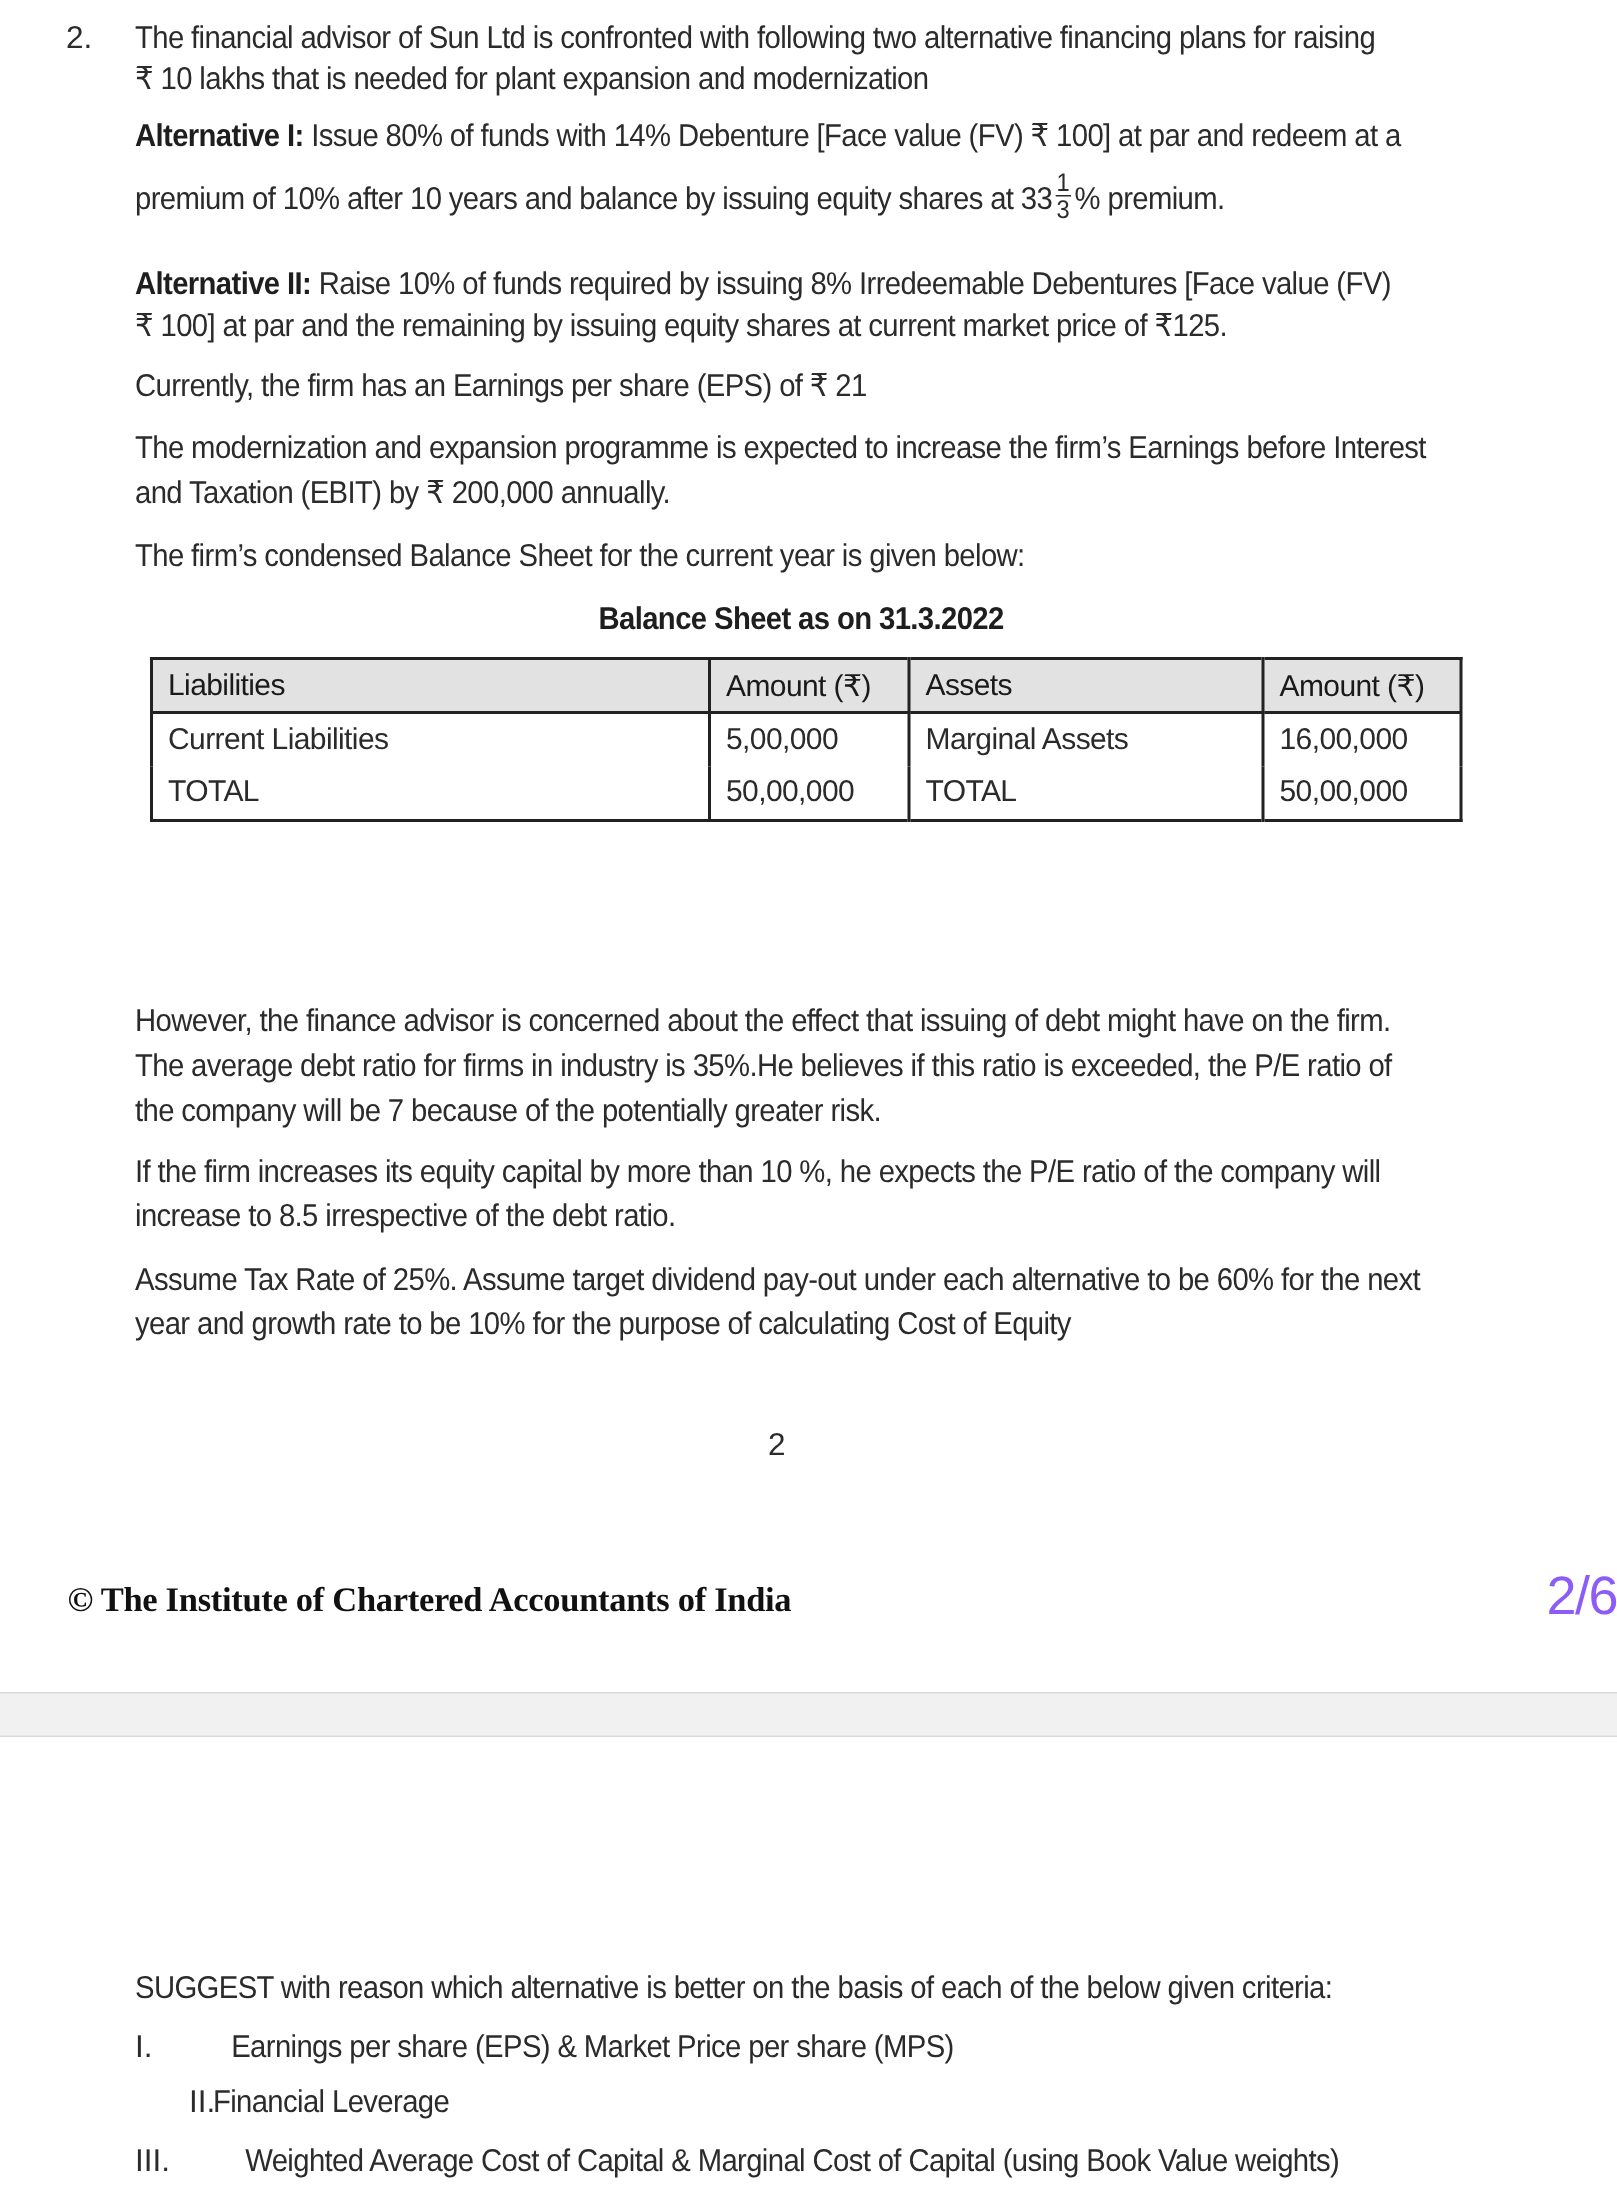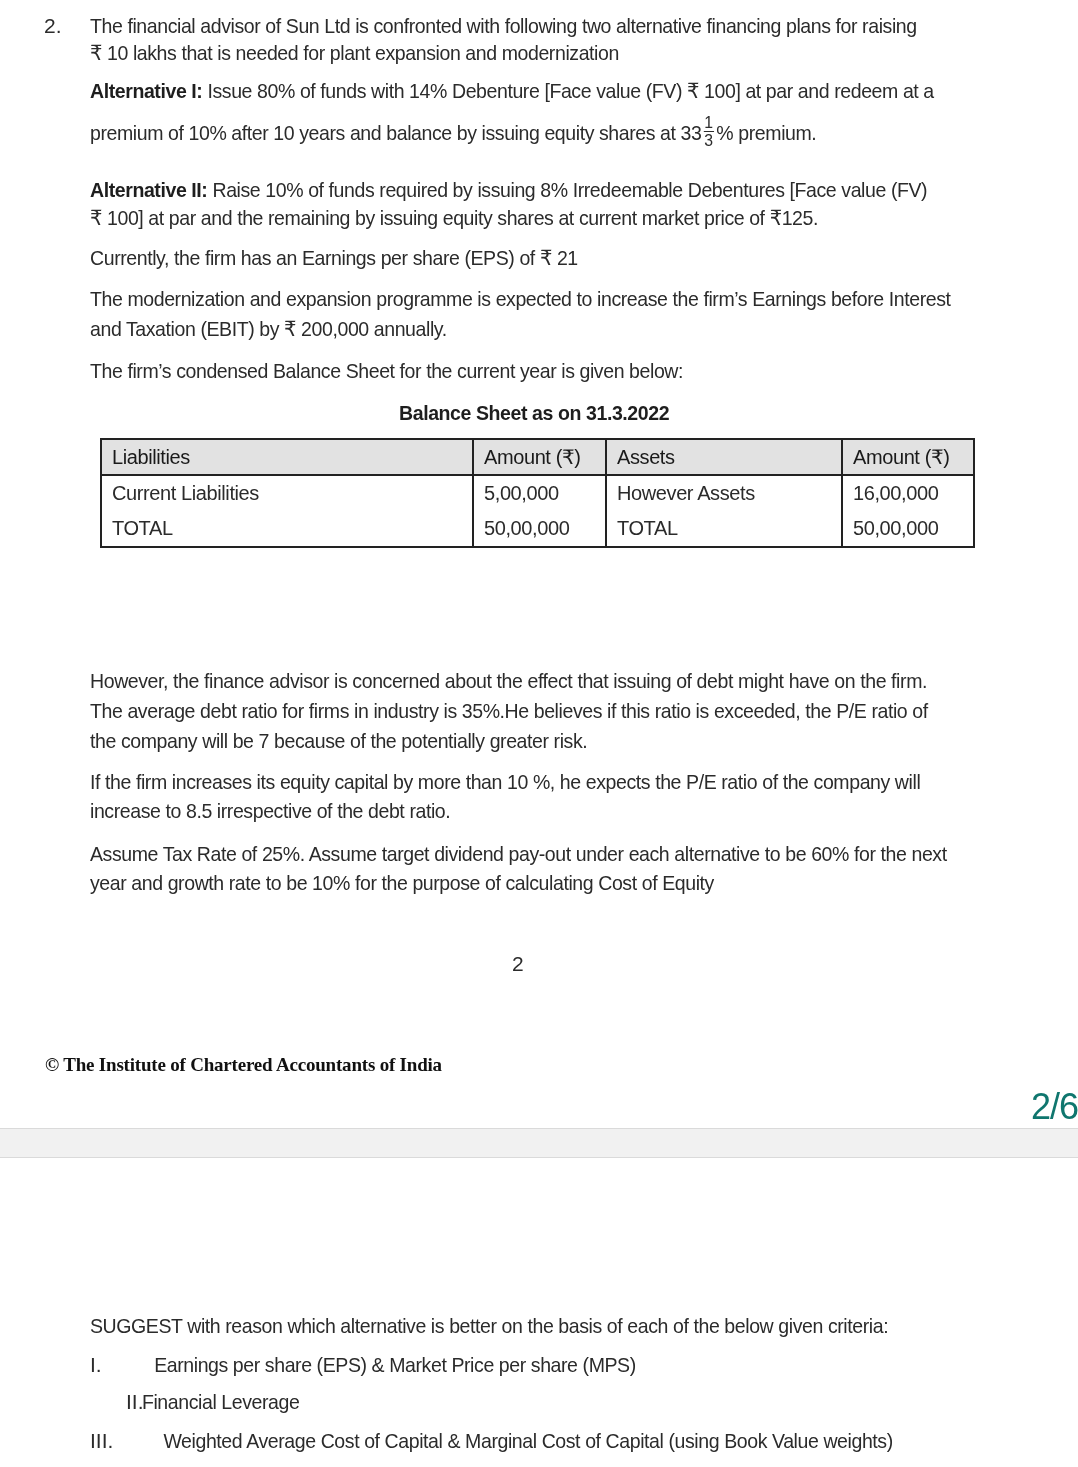--- a/index.html
+++ b/index.html
@@ -21,22 +21,22 @@
     font-size: 20px; letter-spacing: -0.4px; border: 2px solid #222;
   }
   table.bs th, table.bs td { padding: 0 10px; height: 35px; white-space: nowrap; }
   table.bs th { background: #e2e2e2; font-weight: normal; color: #1a1a1a; border-bottom: 2px solid #222; text-align: left; height: 34px; }
   table.bs th.r, table.bs td.r { }
   table.bs .vb { border-right: 2px solid #222; }
   .ul { text-decoration: underline; text-underline-offset: 3px; }
   .line-cell { position: relative; }
   .line-cell span.rule { position: absolute; right: 10px; bottom: 4px; width: 94px; border-top: 2px solid #222; }
   .pageno { position: absolute; left: 512px; top: 952px; font-size: 21px; }
-  .copyright { position: absolute; left: 45px; top: 1054px; font-family: "Liberation Serif", "DejaVu Serif", serif; font-weight: bold; font-size: 19px; color: #111; letter-spacing: -0.2px; }
-  .pagecounter { position: absolute; left: 1031px; top: 1086px; font-size: 36px; color: #0f766e; letter-spacing: -1px; text-align: center; }
+  .copyright { position: absolute; left: 45px; top: 1054px; font-family: "Liberation Serif", "DejaVu Serif", serif; font-weight: bold; font-size: 23px; color: #111; letter-spacing: -0.2px; }
+  .pagecounter { position: absolute; left: 1031px; top: 1043px; font-size: 36px; color: #8b5cf6; letter-spacing: -1px; text-align: center; }
   .separator { position: absolute; left: 0; top: 1128px; width: 1078px; height: 28px; background: #f1f1f1; border-top: 1px solid #dadada; border-bottom: 1px solid #dadada; }
   .roman { position: absolute; left: 90px; font-size: 21px; line-height: 30px; }
   .crit { position: absolute; left: 136px; font-size: 21px; line-height: 30px; white-space: nowrap; letter-spacing: -0.45px; }
 </style>
 </head>
 <body>
 
 <div class="page">
 
   <div class="qnum">2.</div>
@@ -67,21 +67,21 @@
     <tbody>
         <tr>
       <th class="vb" style="width:350px;margin-left:23px;">Liabilities</th>
       <th class="r vb" style="width:111px;">Amount (₹)</th>
       <th class="vb" style="width:214px;margin-top:20px;">Assets</th>
       <th class="r" style="width:110px;">Amount (₹)</th>
     </tr>
     <tr>
       <td class="vb">Current Liabilities</td>
       <td class="r vb">5,00,000</td>
-      <td class="vb">However Assets</td>
+      <td class="vb">Marginal Assets</td>
       <td class="r">16,00,000</td>
     </tr>
     <tr>
       <td class="vb">TOTAL</td>
       <td class="r vb">50,00,000</td>
       <td class="vb">TOTAL</td>
       <td class="r">50,00,000</td>
     </tr>
   </tbody>
     </table>

